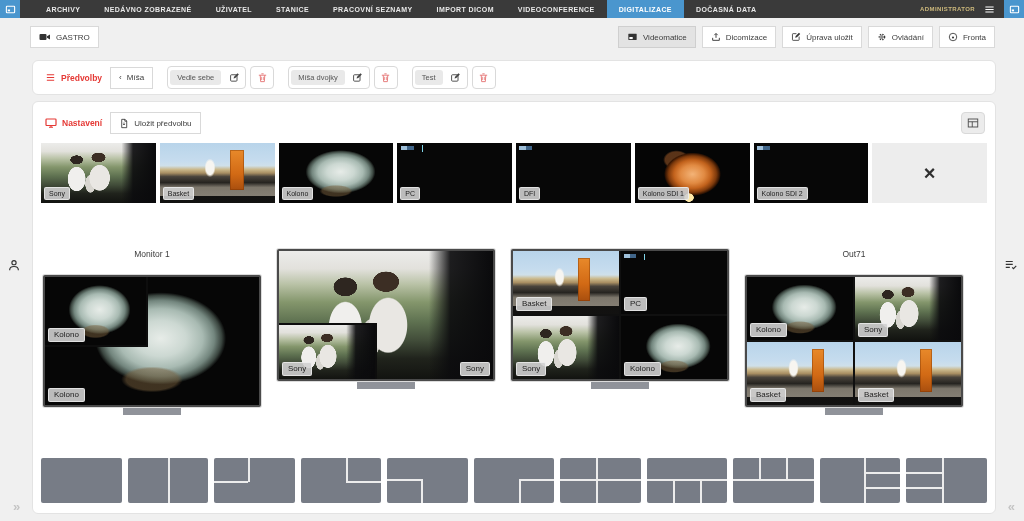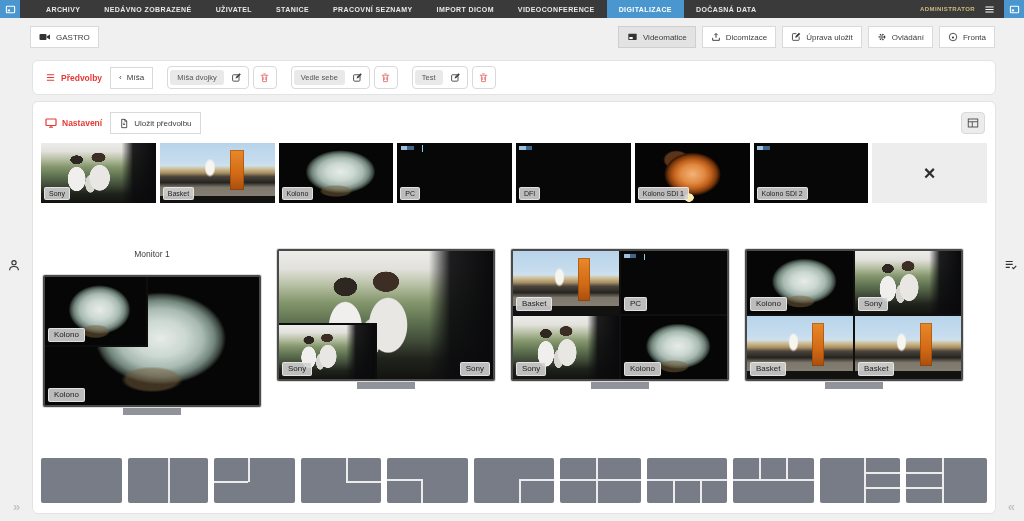--- a/index.html
+++ b/index.html
@@ -220,21 +220,21 @@
     </span>
     <span>Předvolby</span>
   </span>
   <button class="btn">
     <span>‹</span>
     <span>Míša</span>
   </button>
 
   <div class="preset-wrap">
     <div class="preset-group">
-      <span class="preset-name">Míša dvojky</span>
+      <span class="preset-name">Vedle sebe</span>
       <button class="icon-btn">
         <span>
             <svg width="11" height="11" viewBox="0 0 24 24" fill="none" stroke="#444" stroke-width="2">
               <rect x="3.5" y="6" width="14" height="14" rx="2"></rect>
               <path d="m10 14 1-3.8L18.6 2.6l2.8 2.8L13.8 13 10 14z" fill="#444" stroke="none"></path>
             </svg>
           </span>
       </button>
     </div>
     <button class="icon-btn trash-btn">
@@ -243,21 +243,21 @@
             <path d="M4 7h16M9.5 4h5"></path>
             <path d="M7 7l1 14h8l1-14"></path>
             <path d="M10 10.5v7M14 10.5v7" stroke-width="1.5"></path>
           </svg>
         </span>
     </button>
   </div>
 
   <div class="preset-wrap">
     <div class="preset-group">
-      <span class="preset-name">Vedle sebe</span>
+      <span class="preset-name">Míša dvojky</span>
       <button class="icon-btn">
         <span>
             <svg width="11" height="11" viewBox="0 0 24 24" fill="none" stroke="#444" stroke-width="2">
               <rect x="3.5" y="6" width="14" height="14" rx="2"></rect>
               <path d="m10 14 1-3.8L18.6 2.6l2.8 2.8L13.8 13 10 14z" fill="#444" stroke="none"></path>
             </svg>
           </span>
       </button>
     </div>
     <button class="icon-btn trash-btn">
@@ -409,20 +409,21 @@
           <div class="gcell">
             <div class="photo photo-kolono"></div>
             <span class="vlabel">Kolono</span>
           </div>
         </div>
       </div>
       <div class="mon-stand"></div>
     </div>
 
     <div class="mon">
+      <div class="mon-title">Out71</div>
       <div class="mon-screen">
         <div class="grid2x2">
           <div class="gcell">
             <div class="photo photo-kolono"></div>
             <span class="vlabel">Kolono</span>
           </div>
           <div class="gcell">
             <div class="photo photo-sony"></div>
             <span class="vlabel">Sony</span>
           </div>

